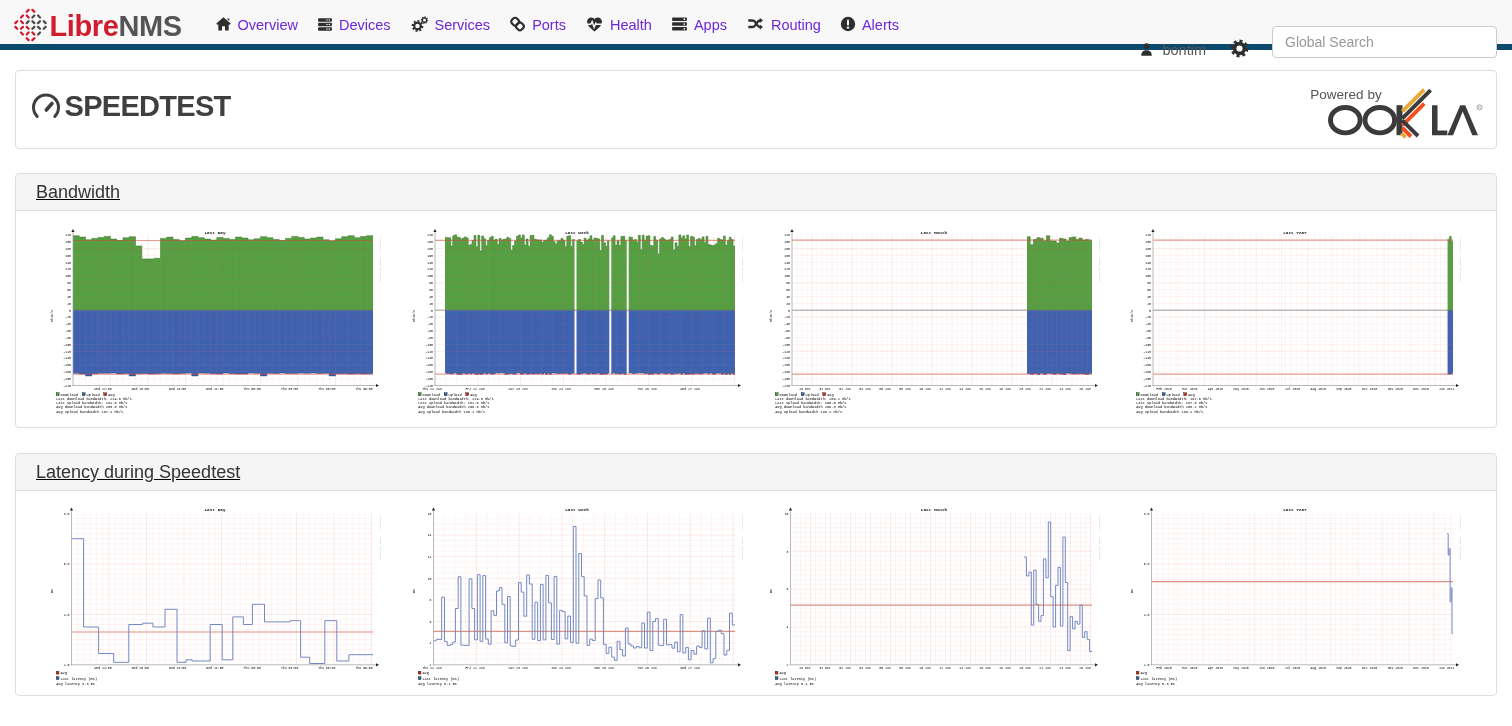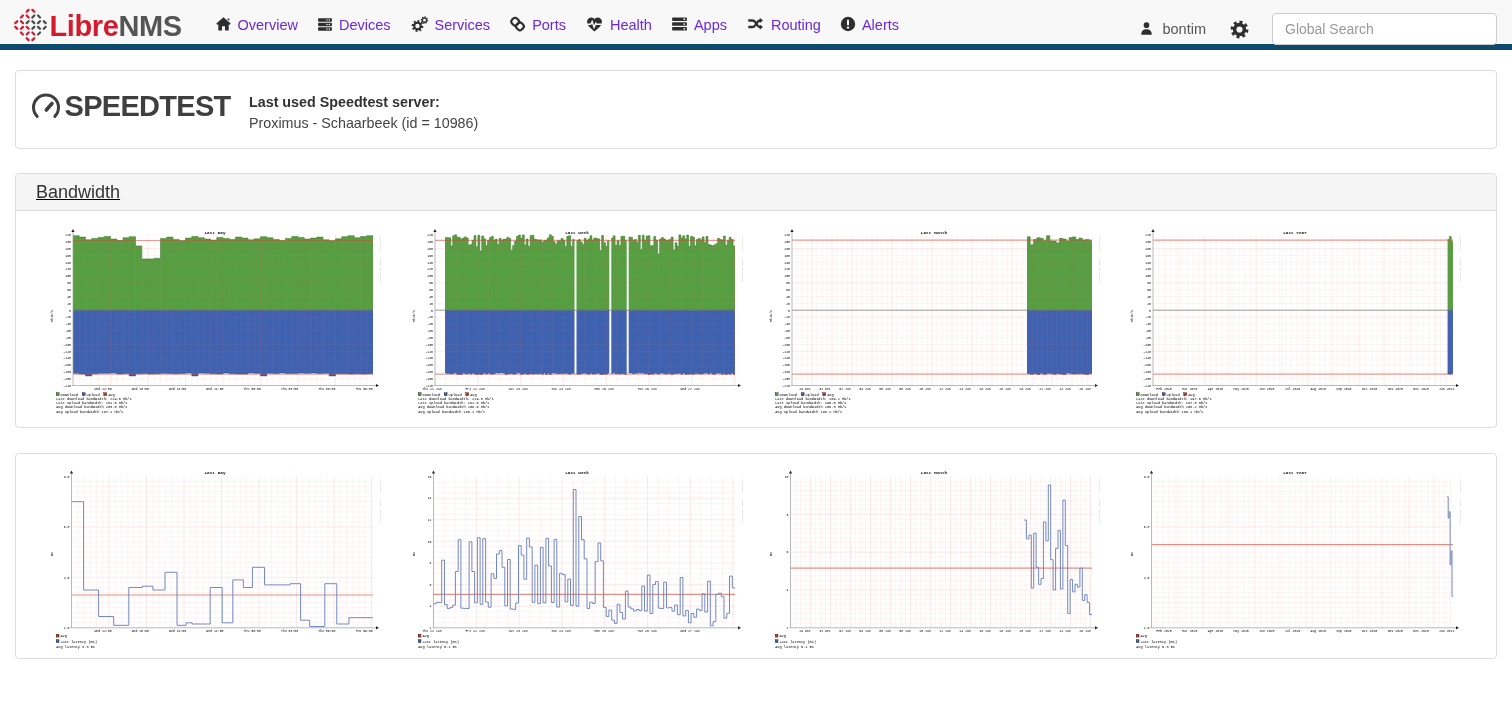--- a/index.html
+++ b/index.html
@@ -2,21 +2,21 @@
 <html><head>
 <meta charset="utf-8">
 <style>
 * { margin:0; padding:0; box-sizing:border-box; }
 html,body { width:1512px; height:726px; background:#fff; font-family:"Liberation Sans", sans-serif; overflow:hidden; }
 .navbar { position:relative; height:50px; background:#f8f8f8; border-bottom:6px solid #0c4a6e; }
 .brand { position:absolute; left:13px; top:6px; }
 .menu { position:absolute; left:205px; top:0; height:50px; display:flex; align-items:center; }
 .nvi { display:flex; align-items:center; padding:0 9.5px; color:#6d28d9; font-size:14.5px; }
 .nico { margin-right:6px; display:inline-flex; }
-.nav-right { position:absolute; right:15px; top:0; height:58px; display:flex; align-items:center; }
+.nav-right { position:absolute; right:15px; top:0; height:58px; display:flex; align-items:flex-end; }
 .usr { display:flex; align-items:center; color:#555; font-size:14.5px; }
 .usr .nico { margin-right:8px; }
 .gear { margin-left:24px; margin-right:23px; display:inline-flex; }
 .gsearch { width:225px; height:32px; border:1px solid #ccc; border-radius:4px; background:#fff; font-size:14px; font-family:"Liberation Sans",sans-serif; color:#999; padding-left:12px; outline:none; }
 .gsearch::placeholder { color:#999; }
 .wrap { padding:0 15px; }
 .panel { border:1px solid #ddd; border-radius:4px; background:#fff;text-decoration:underline; }
 .sp-panel { margin-top:20px; height:79px; position:relative; }
 .sp-logo { position:absolute; left:13px; top:18px; }
 .sp-text { position:absolute; left:233px; top:24px; }
@@ -154,24 +154,36 @@
     <input class="gsearch" placeholder="Global Search" style="">
   </div>
 </div>
 <div class="wrap">
   <div class="panel sp-panel">
     <div class="sp-logo"><svg width="205" height="42" viewBox="0 0 205 42">
           <path d="M8.16 27.34 A12.5 12.5 0 1 1 25.84 27.34" fill="none" stroke="#3f3f3f" stroke-width="3" stroke-linecap="round"></path>
           <path d="M17.30 21.00 L23.00 14.50" stroke="#3f3f3f" stroke-width="3.6" stroke-linecap="round"></path>
           <text x="35.5" y="26.8" font-family="Liberation Sans, sans-serif" font-size="29" font-weight="bold" fill="#3f3f3f" letter-spacing="-0.7">SPEEDTEST</text>
         </svg></div>
-    <div class="sp-text">
-      <div class="t1">Last used Speedtest server:</div>
-      <div class="t2">Proximus - Schaarbeek (id = 10986)</div>
-    </div>
+    <div class="ookla"><svg width="175" height="54" viewBox="0 0 175 54">
+          <text x="38" y="13.5" font-family="Liberation Sans, sans-serif" font-size="13.5" fill="#555" text-anchor="middle">Powered by</text>
+          <ellipse cx="37.3" cy="35.2" rx="14.8" ry="12.7" fill="none" stroke="#3b3b3b" stroke-width="4.9"></ellipse>
+          <ellipse cx="71.8" cy="35.2" rx="14.8" ry="12.7" fill="none" stroke="#3b3b3b" stroke-width="4.9"></ellipse>
+          <rect x="88.5" y="20.2" width="6" height="30" fill="#3b3b3b"></rect>
+          <path d="M94.4 26.4 L116.2 4.6" stroke="#eca836" stroke-width="3.9"></path>
+          <path d="M94.4 33.4 L122.6 5.2" stroke="#3b3b3b" stroke-width="3.9"></path>
+          <path d="M94.4 40.4 L116.2 18.6" stroke="#f4501e" stroke-width="3.9"></path>
+          <path d="M93.4 48.2 L97.6 52.4" stroke="#eca836" stroke-width="3.7"></path>
+          <path d="M94.4 42.9 L103.0 51.5" stroke="#f4501e" stroke-width="3.9"></path>
+          <path d="M94.3 35.3 L110.0 51.0" stroke="#3b3b3b" stroke-width="3.9"></path>
+          <path d="M124 20.2 H129.5 V45.4 H139.3 V50.2 H124 Z" fill="#3b3b3b"></path>
+          <path d="M152.2 20.2 H157.2 L170 50.2 H164.3 L154.7 26.4 L145.1 50.2 H139.4 Z" fill="#3b3b3b"></path>
+          <circle cx="171.5" cy="22.3" r="2.6" fill="none" stroke="#888" stroke-width="0.7"></circle>
+          <text x="171.5" y="24" font-size="4" fill="#888" text-anchor="middle" font-family="Liberation Sans, sans-serif">R</text>
+        </svg></div>
   </div>
   <div class="panel gpanel">
     <div class="phead">Bandwidth</div>
     <div class="pbody bw">
       <div class="gr" style="left:33px;top:15px"><svg width="332" height="190" viewBox="0 0 332 190" font-family="Liberation Mono, monospace">
             <text x="166" y="7.5" font-size="4.4" font-weight="bold" text-anchor="middle" fill="#111">Last Day</text>
             <text x="330.5" y="11" font-size="3.4" fill="#c4c4c4" transform="rotate(90 330.5 11)">RRDTOOL / TOBI OETIKER</text>
             <path d="M24 84.2L24 9.7L30.2 9.7L30.2 11.1L36.5 11.1L36.5 13.8L42.8 13.8L42.8 12.4L49 12.4L49 11.4L55.2 11.4L55.2 10.4L61.5 10.4L61.5 13.1L67.8 13.1L67.8 14.5L74 14.5L74 11.7L80.2 11.7L80.2 10.7L86.5 10.7L86.5 19.9L92.8 19.9L92.8 32.9L99 32.9L99 32.9L105.2 32.9L105.2 32.3L111.5 32.3L111.5 12.4L117.8 12.4L117.8 11.1L124 11.1L124 13.4L130.2 13.4L130.2 14.8L136.5 14.8L136.5 12.1L142.8 12.1L142.8 10.4L149 10.4L149 11.7L155.2 11.7L155.2 13.1L161.5 13.1L161.5 14.1L167.8 14.1L167.8 11.4L174 11.4L174 12.4L180.2 12.4L180.2 13.4L186.5 13.4L186.5 11.1L192.8 11.1L192.8 12.1L199 12.1L199 13.8L205.2 13.8L205.2 12.8L211.5 12.8L211.5 10.7L217.8 10.7L217.8 11.7L224 11.7L224 13.4L230.2 13.4L230.2 14.5L236.5 14.5L236.5 12.4L242.8 12.4L242.8 10.4L249 10.4L249 11.4L255.2 11.4L255.2 13.1L261.5 13.1L261.5 12.1L267.8 12.1L267.8 11.1L274 11.1L274 13.8L280.2 13.8L280.2 14.8L286.5 14.8L286.5 12.8L292.8 12.8L292.8 10.7L299 10.7L299 9.7L305.2 9.7L305.2 11.7L311.5 11.7L311.5 10.4L317.8 10.4L317.8 9.7L324 9.7L324 84.2Z" fill="#559e42"></path>
             <path d="M24 9.7L30.2 9.7L30.2 11.1L36.5 11.1L36.5 13.8L42.8 13.8L42.8 12.4L49 12.4L49 11.4L55.2 11.4L55.2 10.4L61.5 10.4L61.5 13.1L67.8 13.1L67.8 14.5L74 14.5L74 11.7L80.2 11.7L80.2 10.7L86.5 10.7L86.5 19.9L92.8 19.9L92.8 32.9L99 32.9L99 32.9L105.2 32.9L105.2 32.3L111.5 32.3L111.5 12.4L117.8 12.4L117.8 11.1L124 11.1L124 13.4L130.2 13.4L130.2 14.8L136.5 14.8L136.5 12.1L142.8 12.1L142.8 10.4L149 10.4L149 11.7L155.2 11.7L155.2 13.1L161.5 13.1L161.5 14.1L167.8 14.1L167.8 11.4L174 11.4L174 12.4L180.2 12.4L180.2 13.4L186.5 13.4L186.5 11.1L192.8 11.1L192.8 12.1L199 12.1L199 13.8L205.2 13.8L205.2 12.8L211.5 12.8L211.5 10.7L217.8 10.7L217.8 11.7L224 11.7L224 13.4L230.2 13.4L230.2 14.5L236.5 14.5L236.5 12.4L242.8 12.4L242.8 10.4L249 10.4L249 11.4L255.2 11.4L255.2 13.1L261.5 13.1L261.5 12.1L267.8 12.1L267.8 11.1L274 11.1L274 13.8L280.2 13.8L280.2 14.8L286.5 14.8L286.5 12.8L292.8 12.8L292.8 10.7L299 10.7L299 9.7L305.2 9.7L305.2 11.7L311.5 11.7L311.5 10.4L317.8 10.4L317.8 9.7L324 9.7" stroke="#2d7522" stroke-width="0.5" fill="none"></path>
             <path d="M24 84.2L24 147.3L30.2 147.3L30.2 148L36.5 148L36.5 149.9L42.8 149.9L42.8 147.8L49 147.8L49 147.2L55.2 147.2L55.2 147.2L61.5 147.2L61.5 147L67.8 147L67.8 148L74 148L74 147.6L80.2 147.6L80.2 149.9L86.5 149.9L86.5 147.8L92.8 147.8L92.8 147.5L99 147.5L99 148L105.2 148L105.2 147.8L111.5 147.8L111.5 147.3L117.8 147.3L117.8 147.4L124 147.4L124 147.8L130.2 147.8L130.2 147.4L136.5 147.4L136.5 147.1L142.8 147.1L142.8 149.9L149 149.9L149 147.1L155.2 147.1L155.2 147.2L161.5 147.2L161.5 147.7L167.8 147.7L167.8 147.9L174 147.9L174 146.9L180.2 146.9L180.2 147.7L186.5 147.7L186.5 148L192.8 148L192.8 148L199 148L199 147L205.2 147L205.2 147.3L211.5 147.3L211.5 149.9L217.8 149.9L217.8 147.2L224 147.2L224 147.4L230.2 147.4L230.2 146.9L236.5 146.9L236.5 147.6L242.8 147.6L242.8 147.4L249 147.4L249 147.1L255.2 147.1L255.2 147.3L261.5 147.3L261.5 147L267.8 147L267.8 147.4L274 147.4L274 147.2L280.2 147.2L280.2 149.9L286.5 149.9L286.5 147.8L292.8 147.8L292.8 147.7L299 147.7L299 148L305.2 148L305.2 147.8L311.5 147.8L311.5 148L317.8 148L317.8 147.7L324 147.7L324 84.2Z" fill="#3e62b0"></path>
@@ -459,20 +471,21 @@
             <g font-size="3.6" fill="#000">
               <text x="7.2" y="173.9">Last download bandwidth: 197.6 Mb/s</text>
               <text x="7.2" y="178.2">Last upload bandwidth: 187.6 Mb/s</text>
               <text x="7.2" y="182.4">Avg download bandwidth 208.2 Mb/s</text>
               <text x="7.2" y="186.7">Avg upload bandwidth 188.1 Mb/s</text>
             </g>
           </svg></div>
     </div>
   </div>
   <div class="panel gpanel" style="margin-top:25px">
+    <div class="phead">Latency during Speedtest</div>
     <div class="pbody lat">
       <div class="gr" style="left:33px;top:12px"><svg width="332" height="186" viewBox="0 0 332 186" font-family="Liberation Mono, monospace">
             <text x="166" y="7.5" font-size="4.4" font-weight="bold" text-anchor="middle" fill="#111">Last Day</text>
             <text x="330.5" y="12.5" font-size="3.4" fill="#c4c4c4" transform="rotate(90 330.5 12.5)">RRDTOOL / TOBI OETIKER</text>
             <path d="M28.8 10.5V161.8M35 10.5V161.8M41.2 10.5V161.8M47.5 10.5V161.8M53.8 10.5V161.8M60 10.5V161.8M66.2 10.5V161.8M72.5 10.5V161.8M78.8 10.5V161.8M85 10.5V161.8M91.2 10.5V161.8M97.5 10.5V161.8M103.8 10.5V161.8M110 10.5V161.8M116.2 10.5V161.8M122.5 10.5V161.8M128.8 10.5V161.8M135 10.5V161.8M141.2 10.5V161.8M147.5 10.5V161.8M153.8 10.5V161.8M160 10.5V161.8M166.2 10.5V161.8M172.5 10.5V161.8M178.8 10.5V161.8M185 10.5V161.8M191.2 10.5V161.8M197.5 10.5V161.8M203.8 10.5V161.8M210 10.5V161.8M216.2 10.5V161.8M222.5 10.5V161.8M228.8 10.5V161.8M235 10.5V161.8M241.2 10.5V161.8M247.5 10.5V161.8M253.8 10.5V161.8M260 10.5V161.8M266.2 10.5V161.8M272.5 10.5V161.8M278.8 10.5V161.8M285 10.5V161.8M291.2 10.5V161.8M297.5 10.5V161.8M303.8 10.5V161.8M310 10.5V161.8M316.2 10.5V161.8M322.5 10.5V161.8" stroke="#ee8888" stroke-opacity="0.17" fill="none" stroke-width="0.5"></path>
             <path d="M60 10.5V161.8M97.5 10.5V161.8M135 10.5V161.8M172.5 10.5V161.8M210 10.5V161.8M247.5 10.5V161.8M285 10.5V161.8M322.5 10.5V161.8" stroke="#dd4444" stroke-opacity="0.24" fill="none" stroke-width="0.55" stroke-dasharray="1,1.1"></path>
             <path d="M22.5 156.8H324M22.5 151.7H324M22.5 146.7H324M22.5 141.6H324M22.5 136.6H324M22.5 131.5H324M22.5 126.5H324M22.5 121.5H324M22.5 116.4H324M22.5 111.4H324M22.5 106.3H324M22.5 101.3H324M22.5 96.2H324M22.5 91.2H324M22.5 86.1H324M22.5 81.1H324M22.5 76.1H324M22.5 71H324M22.5 66H324M22.5 60.9H324M22.5 55.9H324M22.5 50.8H324M22.5 45.8H324M22.5 40.8H324M22.5 35.7H324M22.5 30.7H324M22.5 25.6H324M22.5 20.6H324M22.5 15.5H324" stroke="#ee8888" stroke-opacity="0.17" fill="none" stroke-width="0.5"></path>
             <path d="M22.5 111.4H324M22.5 60.9H324" stroke="#dd4444" stroke-opacity="0.24" fill="none" stroke-width="0.55" stroke-dasharray="1,1.1"></path>
             <path d="M22.5 129H324" stroke="#c84f38" stroke-width="1.2" stroke-opacity="0.62"></path>
             <path d="M22.5 35.7L34.6 35.7L34.6 124L49.6 124L49.6 150.5L64.7 150.5L64.7 159.3L79.8 159.3L79.8 121.5L93.4 121.5L93.4 120.2L103.9 120.2L103.9 124L116 124L116 106.3L128 106.3L128 159.3L137.1 159.3L137.1 156.8L143.1 156.8L143.1 158L161.2 158L161.2 121.5L173.2 121.5L173.2 156.8L183.8 156.8L183.8 113.9L194.4 113.9L194.4 121.5L203.4 121.5L203.4 101.3L215.5 101.3L215.5 118.9L241.1 118.9L241.1 117.7L251.6 117.7L251.6 154.2L260.7 154.2L260.7 160.5L275.8 160.5L275.8 117.7L287.8 117.7L287.8 158L299.9 158L299.9 151.7L324 151.7" stroke="#7389c3" stroke-width="1" fill="none"></path>

